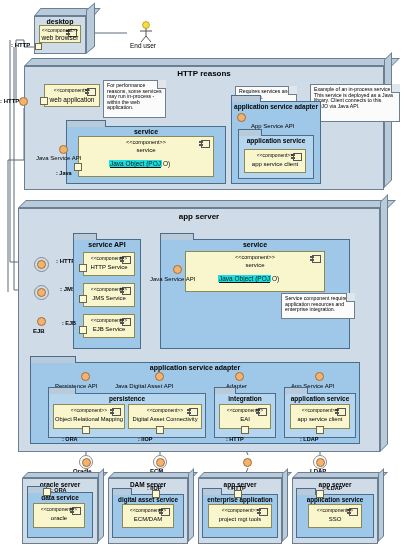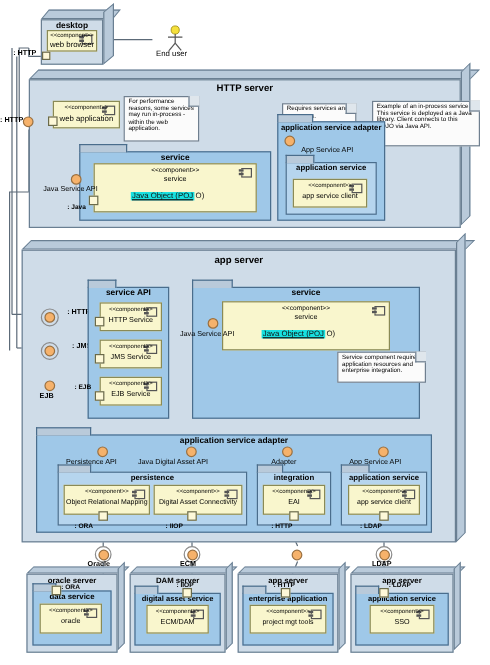--- a/index.html
+++ b/index.html
@@ -152,21 +152,21 @@
   </div>
   <div class="cap" style="left:130px;top:42px;font-size:6.5px;">End user</div>
 
   <div style="position:absolute;left:24px;top:58px;width:368px;height:8px;
               background:#b9cada;border:1px solid #6a7f92;box-sizing:border-box;
               transform:skewX(-45deg);transform-origin:bottom left;"></div>
   <div style="position:absolute;left:384px;top:60px;width:8px;height:128px;
               background:#b9cada;border:1px solid #6a7f92;box-sizing:border-box;
               transform:skewY(-45deg);transform-origin:top left;"></div>
   <div class="node3d face" style="left:24px;top:66px;width:360px;height:124px;">
-    <div class="lbl" style="top:2px;font-size:8px;">HTTP server</div>
+    <div class="lbl" style="top:2px;font-size:8px;">HTTP reasons</div>
   </div>
 
   <div class="ball" style="left:19px;top:97px;width:9px;height:9px;"></div>
   <div class="cap b" style="left:0px;top:98px;font-size:6px;">: HTTP</div>
 
   <div class="comp" style="left:44px;top:84px;width:56px;height:23px;">
     <span class="glyph"></span>
     <div class="st" style="top:2px;font-size:5px;">&lt;&lt;component&gt;&gt;</div>
     <div class="nm" style="top:11px;font-size:6.5px;">web application</div>
   </div>

